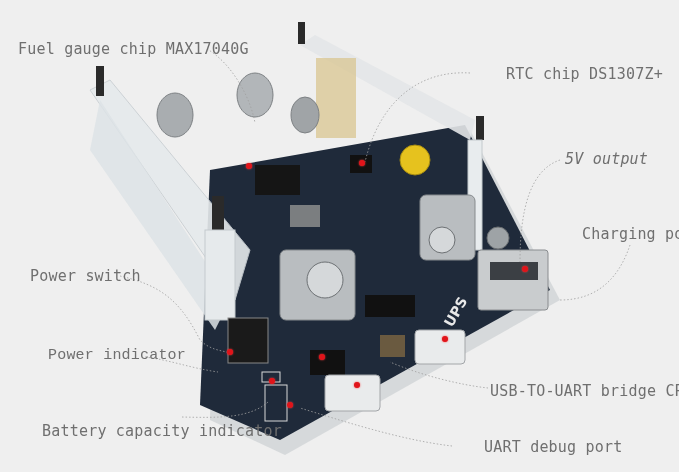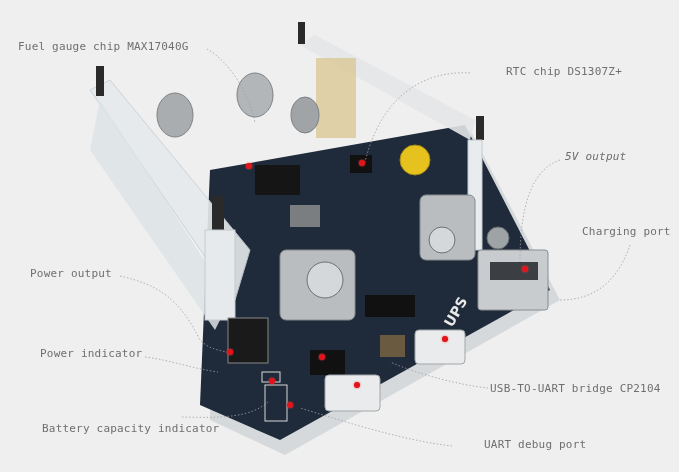--- a/index.html
+++ b/index.html
@@ -1,18 +1,18 @@
 <!DOCTYPE html>
 <html><head>
 <meta charset="utf-8">
 <style>
   html,body{margin:0;padding:0;}
   body{width:679px;height:472px;background:#efefef;position:relative;overflow:hidden;font-family:"DejaVu Sans Mono","Liberation Mono",monospace;}
   .stage{position:absolute;left:0;top:0;width:679px;height:472px;}
-  .label{position:absolute;font-size:11px;color:#6f6f6f;letter-spacing:0.2px;white-space:nowrap;}
+  .label{position:absolute;font-size:15px;color:#6f6f6f;letter-spacing:0.2px;white-space:nowrap;}
   svg.lines{position:absolute;left:0;top:0;width:679px;height:472px;pointer-events:none;}
   .dot{position:absolute;width:6px;height:6px;border-radius:50%;background:#e0141a;box-shadow:0 0 2px #ff4040;}
 </style>
 </head>
 <body>
 
 <div class="stage">
 
   <svg class="lines" viewBox="0 0 679 472">
 
@@ -87,18 +87,18 @@
   <span class="dot" style="left:269px;top:378px;"></span>
   <span class="dot" style="left:287px;top:402px;"></span>
   <span class="dot" style="left:319px;top:354px;"></span>
   <span class="dot" style="left:354px;top:382px;"></span>
   <span class="dot" style="left:442px;top:336px;"></span>
 
   <div class="label" style="left:18px;top:40px;">Fuel gauge chip MAX17040G</div>
   <div class="label" style="left:506px;top:65px;">RTC chip DS1307Z+</div>
   <div class="label" style="left:565px;top:150px;font-style:italic;">5V output</div>
   <div class="label" style="left:582px;top:225px;">Charging port</div>
-  <div class="label" style="left:30px;top:267px;">Power output</div>
-  <div class="label" style="left:40px;top:347px;">Power indicator</div>
+  <div class="label" style="left:30px;top:267px;">Power switch</div>
+  <div class="label" style="left:48px;top:347px;font-family:Liberation Mono, monospace;">Power indicator</div>
   <div class="label" style="left:42px;top:422px;">Battery capacity indicator</div>
   <div class="label" style="left:490px;top:382px;">USB-TO-UART bridge CP2104</div>
   <div class="label" style="left:453px;top:438px;margin-left:31px;">UART debug port</div>
 </div>
 
 </body></html>

